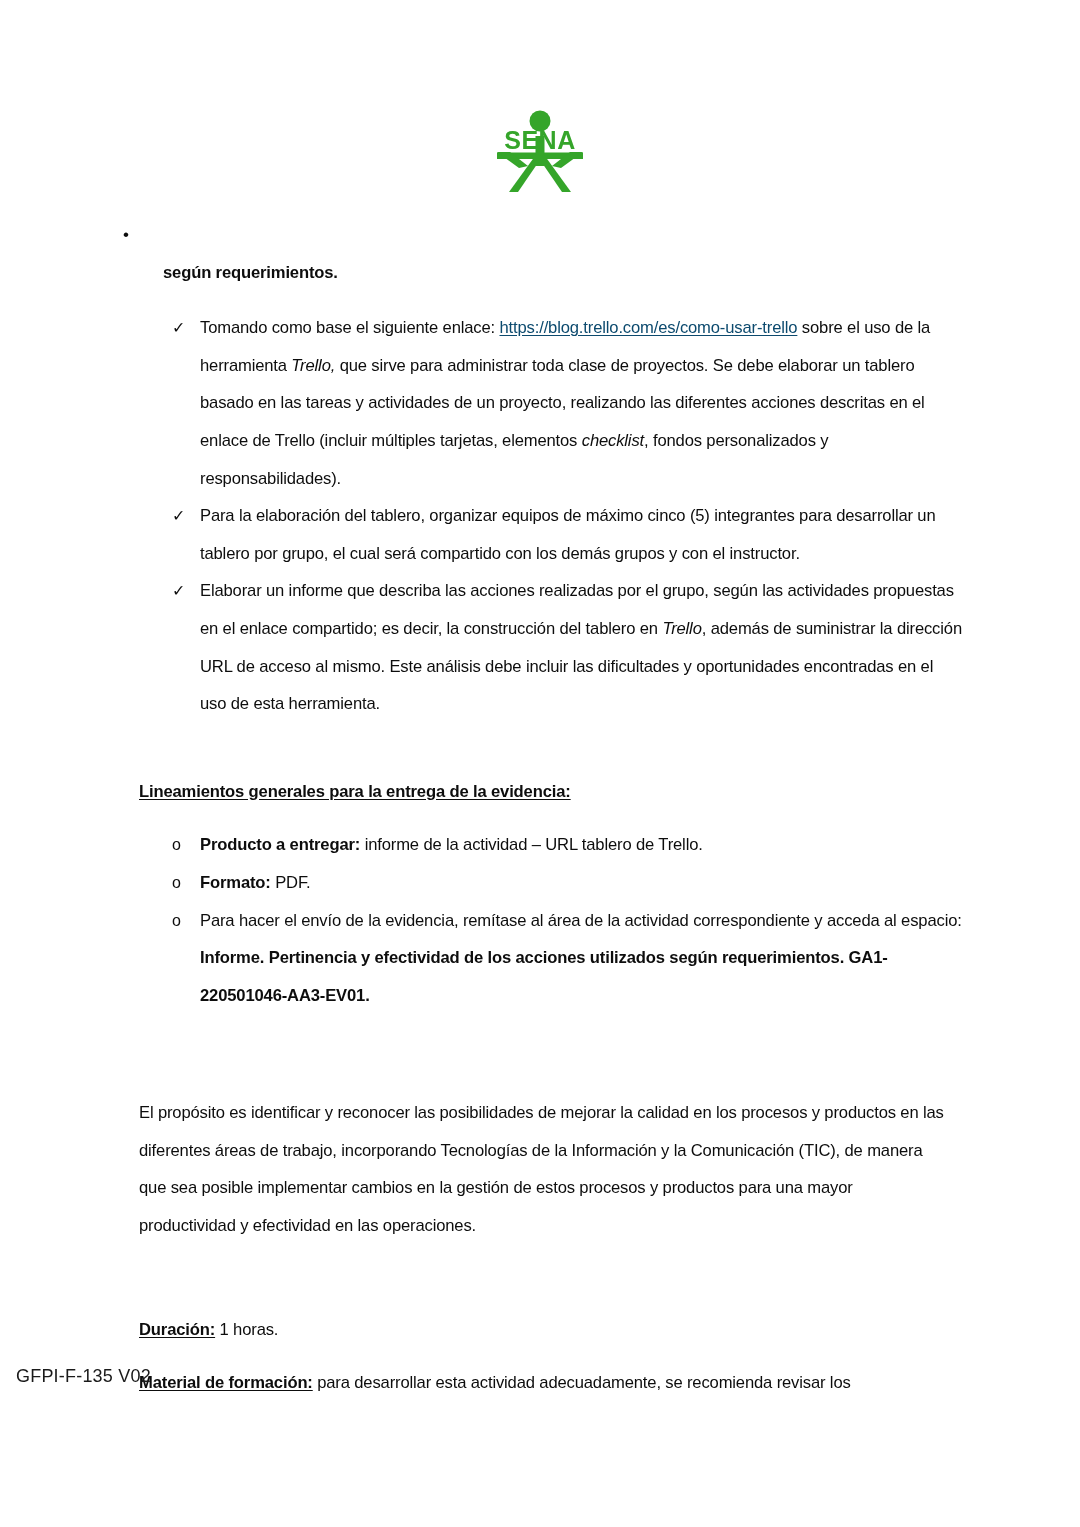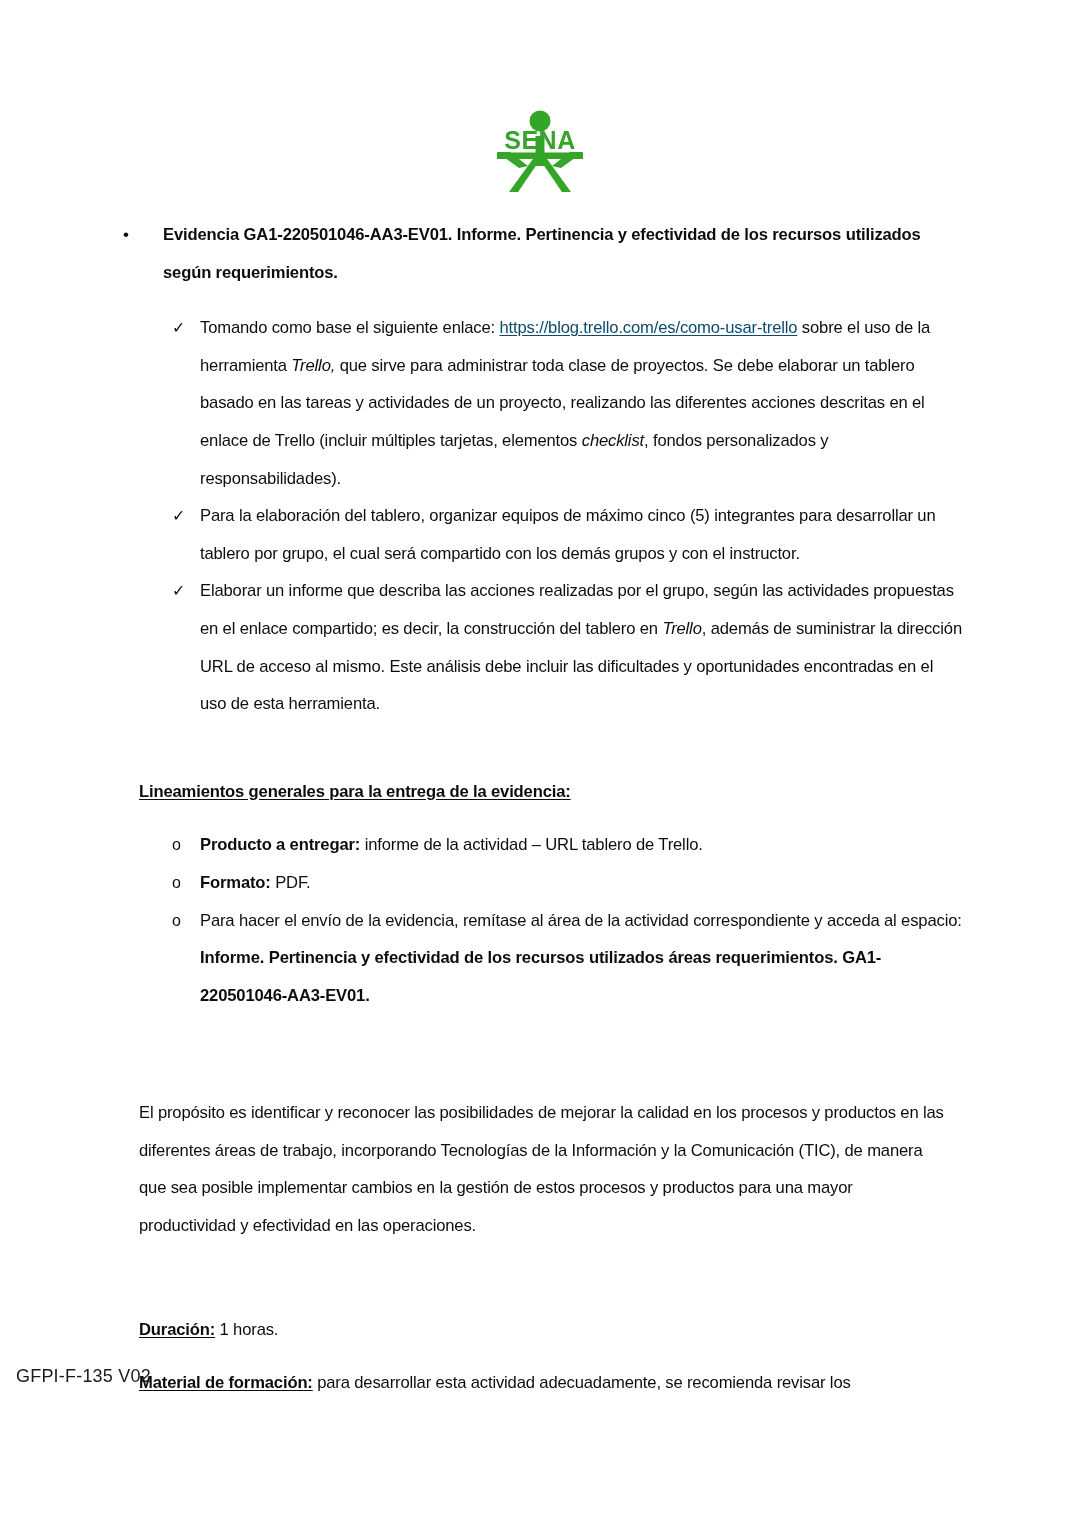--- a/index.html
+++ b/index.html
@@ -149,21 +149,21 @@
 
       <polygon points="82,44 95,44 73,60 64,58" fill="#35a52a"></polygon>
     </svg>
   </div>
 
   <div class="content">
 
     <div class="row lvl1">
       <div class="marker">•</div>
       <div class="body txt">
-        <b>Evidencia GA1-220501046-AA3-EV01. Informe. Pertinencia y efectividad de los recursos utilizados</b><br>
+        <br>
         <b>según requerimientos.</b>
       </div>
     </div>
 
     <div class="gap-sm"></div>
 
     <div class="row lvl2">
       <div class="marker">✓</div>
       <div class="body txt"><span>Tomando como base el siguiente enlace: </span><a class="link" href="#">https://blog.trello.com/es/como-usar-trello</a><span> sobre el uso de la herramienta </span><i>Trello,</i><span> que sirve para administrar toda clase de proyectos. Se debe elaborar un tablero basado en las tareas y actividades de un proyecto, realizando las diferentes acciones descritas en el enlace de Trello (incluir múltiples tarjetas, elementos </span><i>checklist</i><span>, fondos personalizados y responsabilidades).</span></div>
     </div>
@@ -189,21 +189,21 @@
       <div class="body txt"><b>Producto a entregar:</b><span> informe de la actividad – URL tablero de Trello.</span></div>
     </div>
 
     <div class="row lvl2">
       <div class="marker">o</div>
       <div class="body txt"><b>Formato:</b><span> PDF.</span></div>
     </div>
 
     <div class="row lvl2">
       <div class="marker">o</div>
-      <div class="body txt"><span>Para hacer el envío de la evidencia, remítase al área de la actividad correspondiente y acceda al espacio: </span><b>Informe. Pertinencia y efectividad de los recursos utilizados áreas requerimientos.</b><b> GA1-220501046-AA3-EV01.</b></div>
+      <div class="body txt"><span>Para hacer el envío de la evidencia, remítase al área de la actividad correspondiente y acceda al espacio: </span><b>Informe. Pertinencia y efectividad de los acciones utilizados según requerimientos.</b><b> GA1-220501046-AA3-EV01.</b></div>
     </div>
 
     <div class="gap-lg"></div>
 
 
     <div class="gap-sm"></div>
 
     <div class="txt blk">El propósito es identificar y reconocer las posibilidades de mejorar la calidad en los procesos y productos en las diferentes áreas de trabajo, incorporando Tecnologías de la Información y la Comunicación (TIC), de manera que sea posible implementar cambios en la gestión de estos procesos y productos para una mayor productividad y efectividad en las operaciones.</div>
 
     <div class="gap-md"></div>

